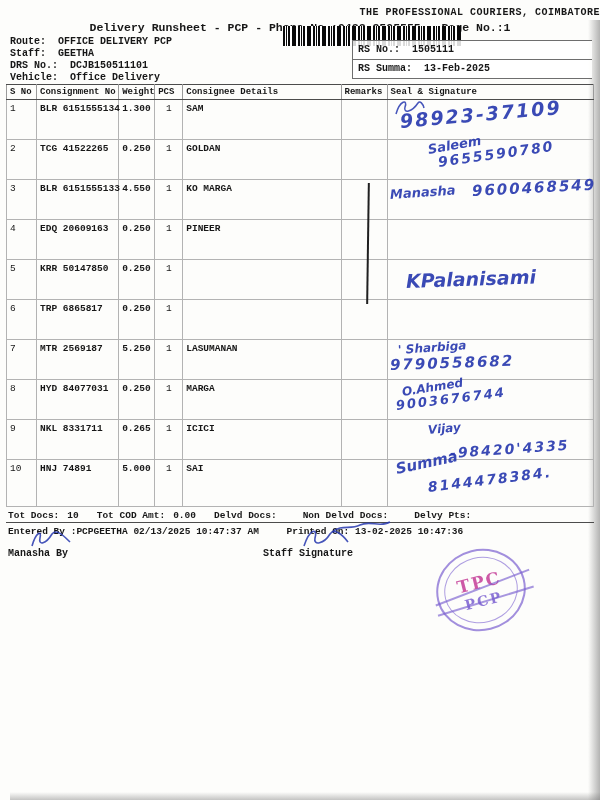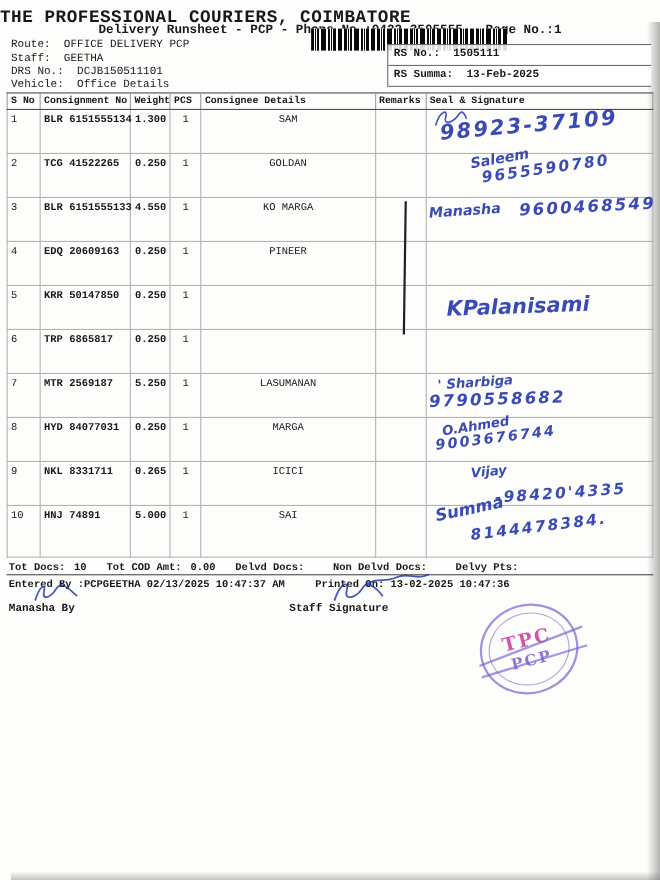--- a/index.html
+++ b/index.html
@@ -6,26 +6,26 @@
   html,body { width:600px; height:800px; background:#ffffff; overflow:hidden;
     font-family:"Liberation Mono","DejaVu Sans Mono",monospace; color:#171717; }
   .page { position:relative; width:600px; height:800px; background:#fdfdfb; }
 
   
   .scan-edge-right { position:absolute; right:0; top:20px; width:12px; height:780px;
     background:linear-gradient(to right, rgba(100,100,100,0), rgba(105,105,105,.5)); }
   .scan-edge-bottom { position:absolute; left:10px; bottom:0; width:590px; height:8px;
     background:linear-gradient(to bottom, rgba(100,100,100,0), rgba(110,110,110,.4)); }
 
-  .org { position:absolute; top:7px; left:0; width:100%; text-align:left;
-    font-size:16px; font-weight:bold; letter-spacing:.5px; }
+  .org { position:absolute; top:7px; left:0; width:100%; text-align:right;
+    font-size:10px; font-weight:bold; letter-spacing:.5px; }
   .subtitle { position:absolute; top:21px; left:0; width:100%; text-align:center;
     font-size:11.5px; font-weight:bold; }
 
-  .meta-line { position:absolute; left:10px; font-size:10px; font-weight:normal; white-space:nowrap; }
+  .meta-line { position:absolute; left:10px; font-size:10px; font-weight:bold; white-space:nowrap; }
   .meta-line .lab { margin-right:6px; }
   .m1{top:36px}.m2{top:48px}.m3{top:60px}.m4{top:72px}
 
   .barcode { position:absolute; left:283px; top:26px; width:178px; height:20px;
     background-color:#fff;
     background-image:
       repeating-linear-gradient(90deg,#0a0a0a 0 2px, rgba(0,0,0,0) 2px 5px),
       repeating-linear-gradient(90deg,#0a0a0a 0 1px, rgba(0,0,0,0) 1px 3px); }
 
   .rs-box { position:absolute; left:352px; top:40px; width:240px;
@@ -34,24 +34,24 @@
     padding:3px 5px 0 5px; height:19px; white-space:nowrap; }
   .rs-row .lab { margin-right:6px; }
 
   table.runsheet { position:absolute; top:84px; left:6px; width:588px;
     border-collapse:collapse; table-layout:fixed; }
   table.runsheet th { border:1px solid #9a9a9a; border-top:1px solid #4c4c4c; border-bottom:1px solid #4c4c4c;
     font-size:9px; font-weight:bold; text-align:left; padding:2px 3px; height:14px; white-space:nowrap; overflow:hidden; }
   table.runsheet td { border:1px solid #b3b3b3; font-size:9.5px; vertical-align:top;
     padding:3px 3px; height:40px; white-space:nowrap; overflow:visible; }
   table.runsheet tr:last-child td { height:47px; }
-  td.c-consignee { padding-left:10px; font-weight:normal;text-align:center; }
+  td.c-consignee { padding-left:10px; font-weight:bold; }
   td.c-sno { text-align:left; }
   td.c-pcs { text-align:center; }
-  td.c-weight { font-weight:bold;text-align:right; }
+  td.c-weight { font-weight:bold; }
   td.c-consignment { font-weight:bold; }
   td.c-seal { position:relative; }
 
   .hand { position:absolute; font-family:"DejaVu Sans",sans-serif; font-style:italic;
     font-weight:bold; color:#2637ae; white-space:nowrap; line-height:1; opacity:.9;
     transform-origin:left center; }
   .ink-svg { position:absolute; overflow:visible; }
 
   .pen-stroke { position:absolute; left:367px; top:183px; width:2px; height:121px;
     background:#202020; transform:rotate(.8deg); }
@@ -95,21 +95,21 @@
   <div class="meta-line m2">
     <span class="lab">Staff:</span>
     <span>GEETHA</span>
   </div>
   <div class="meta-line m3">
     <span class="lab">DRS No.:</span>
     <span>DCJB150511101</span>
   </div>
   <div class="meta-line m4">
     <span class="lab">Vehicle:</span>
-    <span>Office Details</span>
+    <span>Office Delivery</span>
   </div>
 
   <div class="barcode"></div>
 
   <div class="rs-box">
     <div class="rs-row">
       <span class="lab">RS No.:</span>
       <span>1505111</span>
     </div>
     <div class="rs-row">

